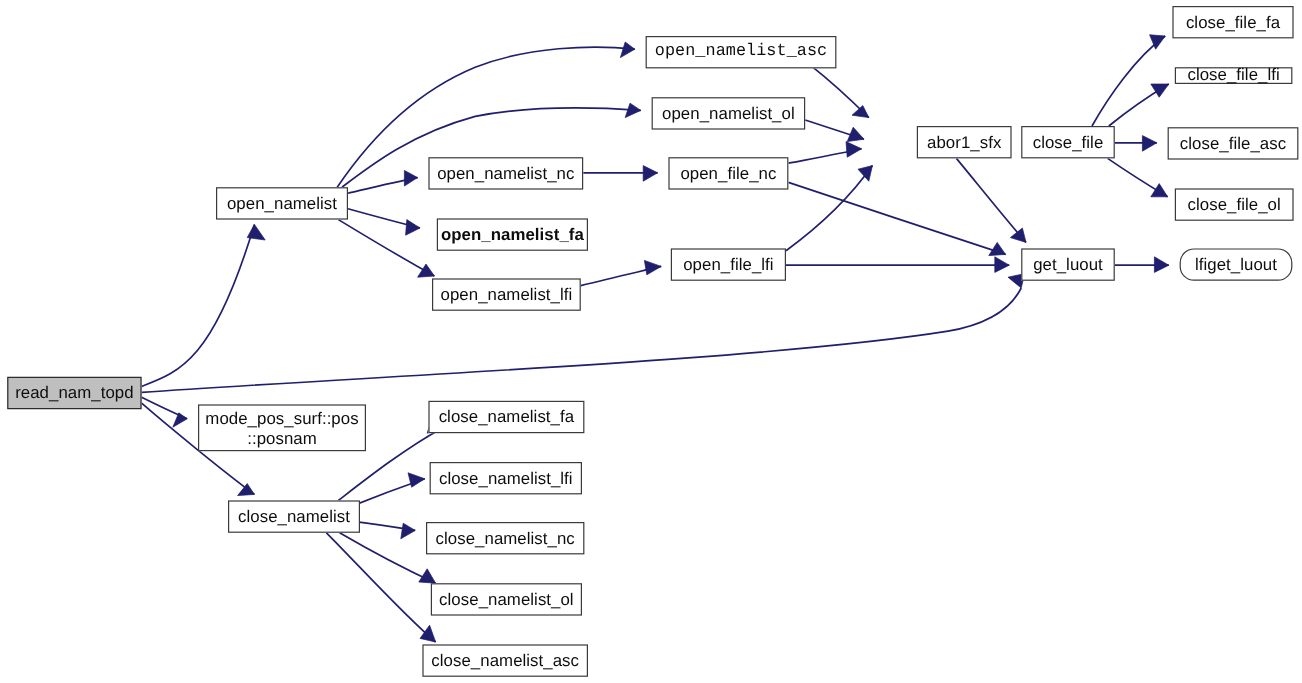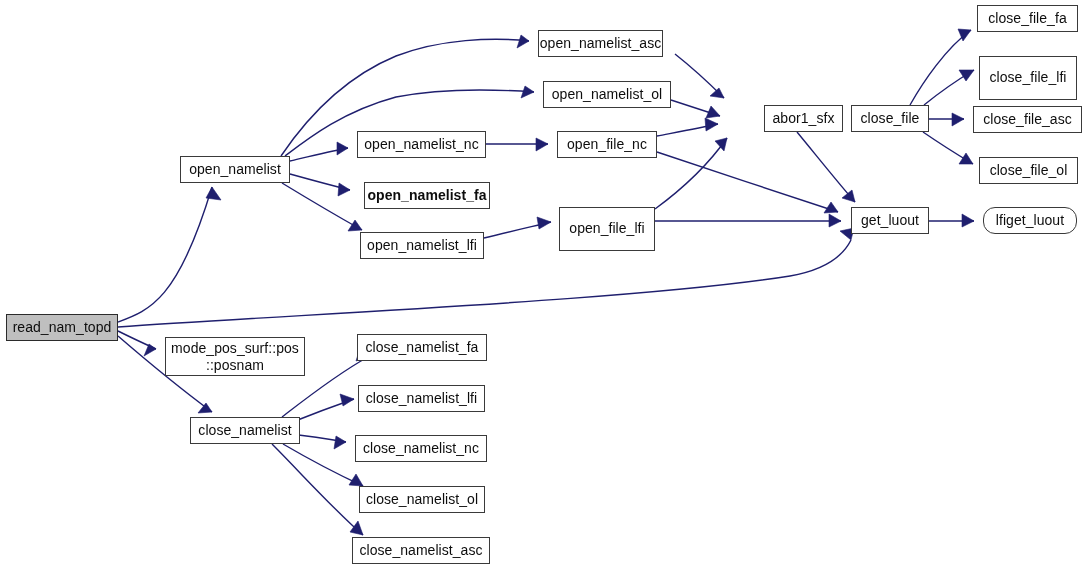--- a/index.html
+++ b/index.html
@@ -178,32 +178,32 @@
         <path class="edge-path" d="M 272 444 C 298 470 336 512 363 535"></path>
         <path class="edge-head" d="M 363 535 L 350 532 L 358 521 Z"></path>
       </g>
     </svg>
   <div id="node-layer">
       <div class="node-box root" style="left: 6px; top: 314px; width: 112px; height: 27px;">read_nam_topd</div>
       <div class="node-box" style="left: 180px; top: 156px; width: 110px; height: 27px;">open_namelist</div>
       <div class="node-box two-line" style="left: 165px; top: 337px; width: 140px; height: 39px;">mode_pos_surf::pos
 ::posnam</div>
       <div class="node-box" style="left: 180px; top: 417px; width: 110px; height: 27px; margin-left: 10px;">close_namelist</div>
-      <div class="node-box" style="left: 538px; top: 30px; width: 125px; height: 27px;">open_namelist_asc</div>
+      <div class="node-box" style="left: 538px; top: 30px; width: 159px; height: 27px; font-family: Liberation Mono, monospace;">open_namelist_asc</div>
       <div class="node-box" style="left: 543px; top: 81px; width: 128px; height: 27px;">open_namelist_ol</div>
       <div class="node-box" style="left: 357px; top: 131px; width: 129px; height: 27px;">open_namelist_nc</div>
       <div class="node-box" style="left: 364px; top: 182px; width: 126px; height: 27px; font-weight: bold;">open_namelist_fa</div>
       <div class="node-box" style="left: 360px; top: 232px; width: 124px; height: 27px; text-align: center;">open_namelist_lfi</div>
       <div class="node-box" style="left: 557px; top: 131px; width: 100px; height: 27px;">open_file_nc</div>
-      <div class="node-box" style="left: 559px; top: 207px; width: 96px; height: 44px;">open_file_lfi</div>
+      <div class="node-box" style="left: 559px; top: 207px; width: 96px; height: 27px;">open_file_lfi</div>
       <div class="node-box" style="left: 764px; top: 105px; width: 79px; height: 27px;">abor1_sfx</div>
       <div class="node-box" style="left: 851px; top: 105px; width: 78px; height: 27px;">close_file</div>
       <div class="node-box" style="left: 851px; top: 207px; width: 78px; height: 27px;">get_luout</div>
       <div class="node-box" style="left: 977px; top: 5px; width: 101px; height: 27px;">close_file_fa</div>
-      <div class="node-box" style="left: 979px; top: 56px; width: 98px; height: 44px;">close_file_lfi</div>
+      <div class="node-box" style="left: 979px; top: 56px; width: 98px; height: 14px;">close_file_lfi</div>
       <div class="node-box" style="left: 973px; top: 106px; width: 109px; height: 27px;">close_file_asc</div>
       <div class="node-box" style="left: 979px; top: 157px; width: 99px; height: 27px;">close_file_ol</div>
       <div class="node-box" style="left: 983px; top: 207px; width: 94px; height: 27px; border-radius: 12px;">lfiget_luout</div>
       <div class="node-box" style="left: 357px; top: 334px; width: 130px; height: 27px;">close_namelist_fa</div>
       <div class="node-box" style="left: 358px; top: 385px; width: 127px; height: 27px;">close_namelist_lfi</div>
       <div class="node-box" style="left: 355px; top: 435px; width: 132px; height: 27px;">close_namelist_nc</div>
       <div class="node-box" style="left: 359px; top: 486px; width: 126px; height: 27px;">close_namelist_ol</div>
       <div class="node-box" style="left: 352px; top: 537px; width: 138px; height: 27px;">close_namelist_asc</div>
     </div>
 </div>

